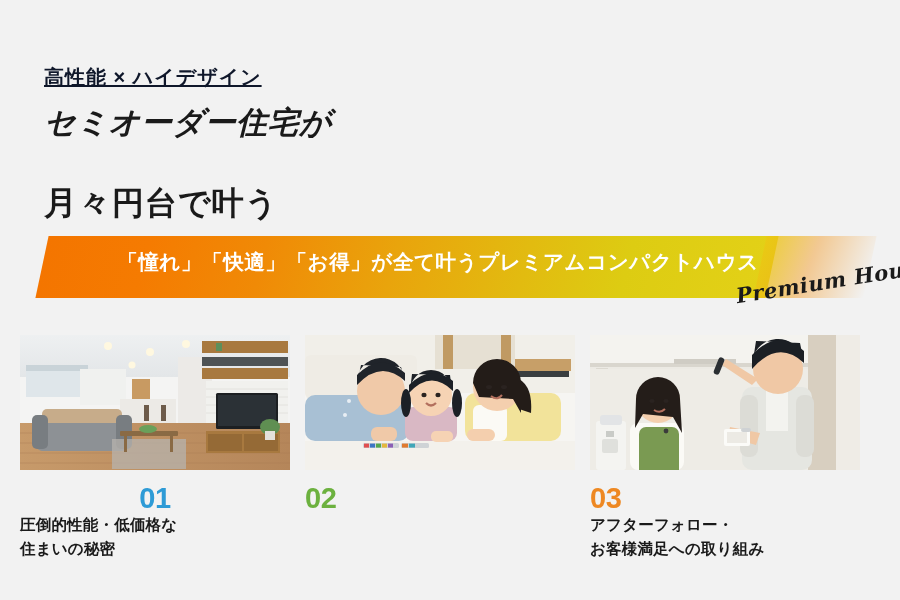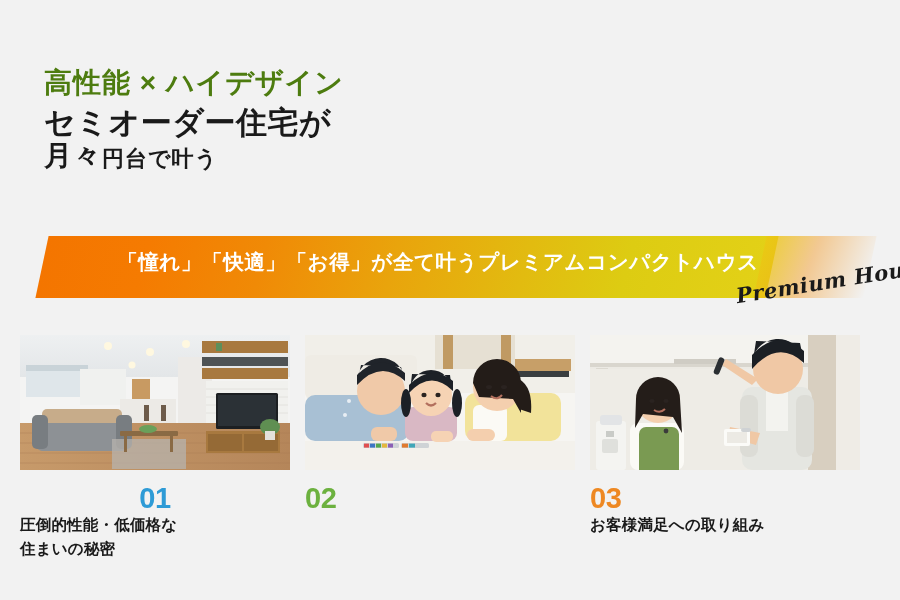--- a/index.html
+++ b/index.html
@@ -16,50 +16,50 @@
   .hero{ position:absolute; left:0; top:0; width:900px; height:330px; }
 
   .locations{
     position:absolute; left:46px; top:36px;
     font-size:13.5px; font-weight:700; letter-spacing:.2px;
     color:#1c1c1c; white-space:nowrap;
   }
 
   .kicker{
     position:absolute; left:44px; top:64px;
-    font-size:28px; font-weight:700; letter-spacing:1px;
-    color:#4d7c0f; white-space:nowrap;
+    font-size:20px; font-weight:700; letter-spacing:1px;
+    color:#0f172a; white-space:nowrap;text-decoration:underline;
   }
 
   .line2{
     position:absolute; left:44px; top:102px;
     font-size:31px; font-weight:700; letter-spacing:.5px;
-    color:#1a1a1a; white-space:nowrap;
+    color:#1a1a1a; white-space:nowrap;font-style:italic;
   }
 
   .priceline{
     position:absolute; left:44px; top:142px;
     display:flex; align-items:flex-end; white-space:nowrap;
   }
   .priceline .jp{
-    font-size:28px; font-weight:700; letter-spacing:1px;
-    color:#1a1a1a; line-height:1; padding-bottom:7px;
+    font-size:33px; font-weight:700; letter-spacing:1px;
+    color:#1a1a1a; line-height:1; padding-bottom:7px;margin-top:44px;
   }
   .bignum{
     font-size:72px; font-weight:800; line-height:1;
     letter-spacing:-1px; padding:0 4px;
     background-image:linear-gradient(100deg,
         #0f72bc 0%, #1487c2 12%, #2aa3ae 26%,
         #8fb9a6 42%, #b6c9b6 50%, #8fb9a6 58%,
         #4aa9b4 72%, #1b84c3 86%, #0e6fbb 100%);
     -webkit-background-clip:text; background-clip:text;
     -webkit-text-fill-color:transparent; color:transparent;
   }
   .priceline .jp2{
-    font-size:22px; font-weight:700; letter-spacing:1px;
+    font-size:32px; font-weight:700; letter-spacing:1px;
     color:#1a1a1a; line-height:1; padding-bottom:7px;
   }
 
   
   .banner-wrap{ position:absolute; left:0; top:236px; width:900px; height:62px; }
   .banner-shape{
     position:absolute; left:42px; top:0; width:730px; height:62px;
     background-image:linear-gradient(93deg,
        #f47500 0%, #f57b01 14%, #f08a06 30%,
        #e9a40c 48%, #e2bb10 66%, #ddcc12 80%, #e3d117 100%);
@@ -309,17 +309,18 @@
           <path d="M162 50 l-30 -20 4 -6 32 20 z" fill="#f0c8a5"></path>
           <rect x="126" y="22" width="6" height="18" rx="3" transform="rotate(22 129 31)" fill="#2b2f33"></rect>
           <rect x="134" y="94" width="26" height="17" rx="2" fill="#fbfbf8"></rect>
           <rect x="137" y="97" width="20" height="11" fill="#eceae4"></rect>
           <rect x="151" y="93" width="10" height="4" rx="2" fill="#cfd2d4"></rect>
         </g>
       </svg>
     </div>
     <div class="num orange">03</div>
     <div class="ctitle">
+      <span>アフターフォロー・</span>
       <span>お客様満足への取り組み</span>
     </div>
   </div>
 
 </div>
 
 </body></html>

